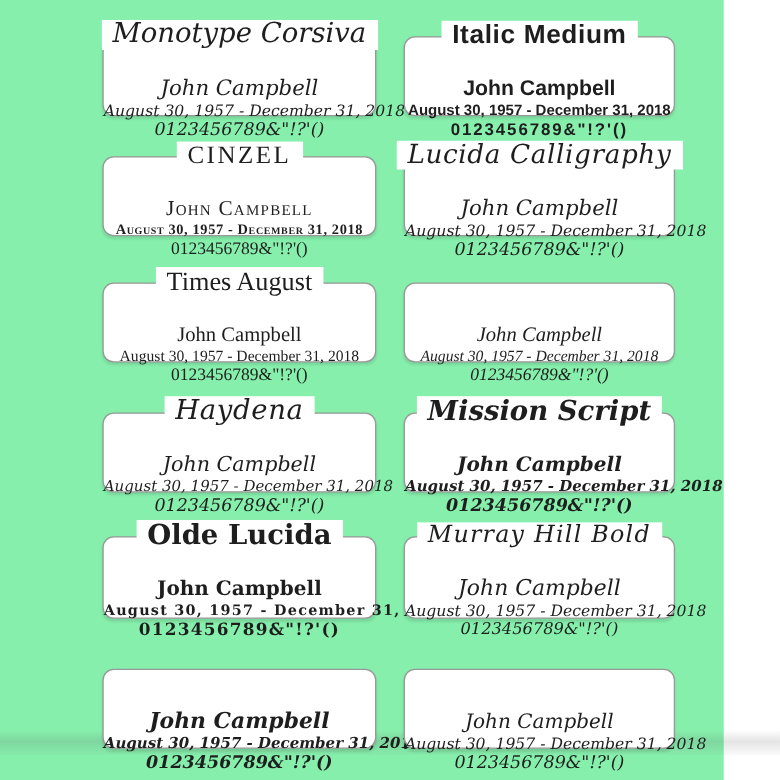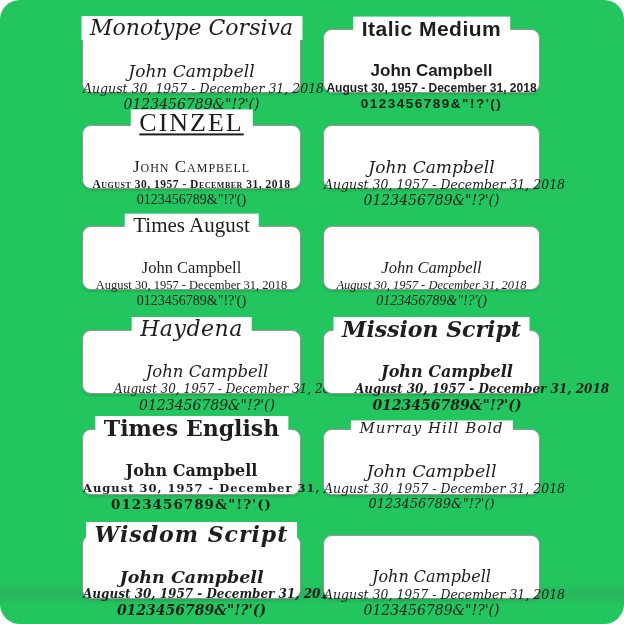--- a/index.html
+++ b/index.html
@@ -4,21 +4,21 @@
 <style>
   * { margin: 0; padding: 0; box-sizing: border-box; }
   html, body { width: 624px; height: 624px; }
   body {
     font-family: "Liberation Serif", serif;
     background: #ffffff;
     position: relative;
     overflow: hidden;
     color: #1e1e1e;
   }
-  .canvas { position: absolute; inset: 0; width: 624px; height: 624px; background: #22c55e; border-radius: 20px; }
+  .canvas { position: absolute; inset: 0; width: 579px; height: 624px; background: #86efac; }
 
   .shadow-band {
     position: absolute; left: 0; top: 584px; width: 624px; height: 20px;
     background: linear-gradient(180deg, rgba(90,90,90,0) 0%, rgba(90,90,90,0.16) 45%, rgba(90,90,90,0.03) 100%);
     z-index: 0;
   }
 
   .card {
     position: absolute;
     height: 64px;
@@ -28,21 +28,21 @@
     box-shadow: 0 2px 2px rgba(0,0,0,0.10);
     text-align: center;
     padding-top: 12px;
     z-index: 1;
   }
   .col1 { left: 82px;  width: 219px; }
   .col2 { left: 323px; width: 217px; }
   .row1 { top: 29px; }
   .row2 { top: 125px; }
   .row3 { top: 226px; }
-  .row4 { top: 330px; padding-left: 31px; }
+  .row4 { top: 330px; }
   .row5 { top: 429px; height: 66px; }
   .row6 { top: 535px; }
 
   .legend {
     position: absolute; top: 0; left: 50%;
     transform: translate(-50%, -58%);
     background: #ffffff;
     padding: 0 9px;
     white-space: nowrap;
     font-size: 21px;
@@ -58,21 +58,21 @@
   .f-corsiva .legend { font-size: 22px; }
   .f-corsiva .name { font-size: 17px; }
 
   .f-gotham { font-family: "Liberation Sans", sans-serif; font-weight: 700; }
   .f-gotham .legend { font-size: 21px; letter-spacing: .5px; }
   .f-gotham .name { font-size: 17px; }
   .f-gotham .dates { font-size: 12px; }
   .f-gotham .chars { letter-spacing: 1.5px; font-size: 13.5px; }
 
   .f-cinzel { font-family: "Liberation Serif", serif; }
-  .f-cinzel .legend { font-size: 26px; text-transform: uppercase; letter-spacing: 2px; text-decoration: underline; }
+  .f-cinzel .legend { font-size: 20px; text-transform: uppercase; letter-spacing: 2px; }
   .f-cinzel .name  { font-variant: small-caps; font-size: 17px; letter-spacing: 1px; }
   .f-cinzel .dates { font-variant: small-caps; font-weight: 600; font-size: 11.5px; letter-spacing: .5px; }
 
   .f-lucida { font-family: "DejaVu Serif", serif; font-style: italic; }
   .f-lucida .legend { font-size: 21px; letter-spacing: .5px; }
   .f-lucida .name { font-size: 17px; }
 
   .f-times { font-family: "Liberation Serif", serif; }
   .f-timesitalic { font-family: "Liberation Serif", serif; font-style: italic; }
 
@@ -85,21 +85,21 @@
   .f-mission .name { font-size: 16px; }
   .f-mission .dates { font-size: 12px; }
 
   .f-olde { font-family: "DejaVu Serif", serif; font-weight: 700; }
   .f-olde .legend { font-size: 22px; }
   .f-olde .name { font-size: 16px; }
   .f-olde .dates { font-size: 11.5px; letter-spacing: 1px; }
   .f-olde .chars { letter-spacing: 1px; font-size: 13.5px; }
 
   .f-murray { font-family: "DejaVu Serif", serif; font-style: italic; }
-  .f-murray .legend { font-size: 15px; letter-spacing: 1px; }
+  .f-murray .legend { font-size: 19px; letter-spacing: 1px; }
   .f-murray .name { font-size: 17.5px; }
   .f-murray .chars { font-size: 13px; }
 
   .f-wisdom { font-family: "DejaVu Serif", serif; font-style: italic; font-weight: 700; }
   .f-wisdom .legend { font-size: 22px; letter-spacing: 1px; }
   .f-wisdom .name { font-size: 17.5px; }
   .f-wisdom .dates { font-size: 12px; }
 
   .f-snell { font-family: "DejaVu Serif", serif; font-style: italic; }
   .f-snell .legend { font-size: 22px; letter-spacing: .5px; }
@@ -127,20 +127,21 @@
   </div>
 
   <div class="card f-cinzel row2 col1">
     <div class="legend">Cinzel</div>
     <div class="name">John Campbell</div>
     <div class="dates">August 30, 1957 - December 31, 2018</div>
     <div class="chars">0123456789&amp;"!?'()</div>
   </div>
 
   <div class="card f-lucida row2 col2">
+    <div class="legend">Lucida Calligraphy</div>
     <div class="name">John Campbell</div>
     <div class="dates">August 30, 1957 - December 31, 2018</div>
     <div class="chars">0123456789&amp;"!?'()</div>
   </div>
 
   <div class="card f-times row3 col1">
     <div class="legend">Times August</div>
     <div class="name">John Campbell</div>
     <div class="dates">August 30, 1957 - December 31, 2018</div>
     <div class="chars">0123456789&amp;"!?'()</div>
@@ -160,35 +161,34 @@
   </div>
 
   <div class="card f-mission row4 col2">
     <div class="legend">Mission Script</div>
     <div class="name">John Campbell</div>
     <div class="dates">August 30, 1957 - December 31, 2018</div>
     <div class="chars">0123456789&amp;"!?'()</div>
   </div>
 
   <div class="card f-olde row5 col1">
-    <div class="legend">Times English</div>
+    <div class="legend">Olde Lucida</div>
     <div class="name">John Campbell</div>
     <div class="dates">August 30, 1957 - December 31, 2018</div>
     <div class="chars">0123456789&amp;"!?'()</div>
   </div>
 
   <div class="card f-murray row5 col2">
     <div class="legend">Murray Hill Bold</div>
     <div class="name">John Campbell</div>
     <div class="dates">August 30, 1957 - December 31, 2018</div>
     <div class="chars">0123456789&amp;"!?'()</div>
   </div>
 
   <div class="card f-wisdom row6 col1">
-    <div class="legend">Wisdom Script</div>
     <div class="name">John Campbell</div>
     <div class="dates">August 30, 1957 - December 31, 2018</div>
     <div class="chars">0123456789&amp;"!?'()</div>
   </div>
 
   <div class="card f-snell row6 col2">
     <div class="name">John Campbell</div>
     <div class="dates">August 30, 1957 - December 31, 2018</div>
     <div class="chars">0123456789&amp;"!?'()</div>
   </div>

